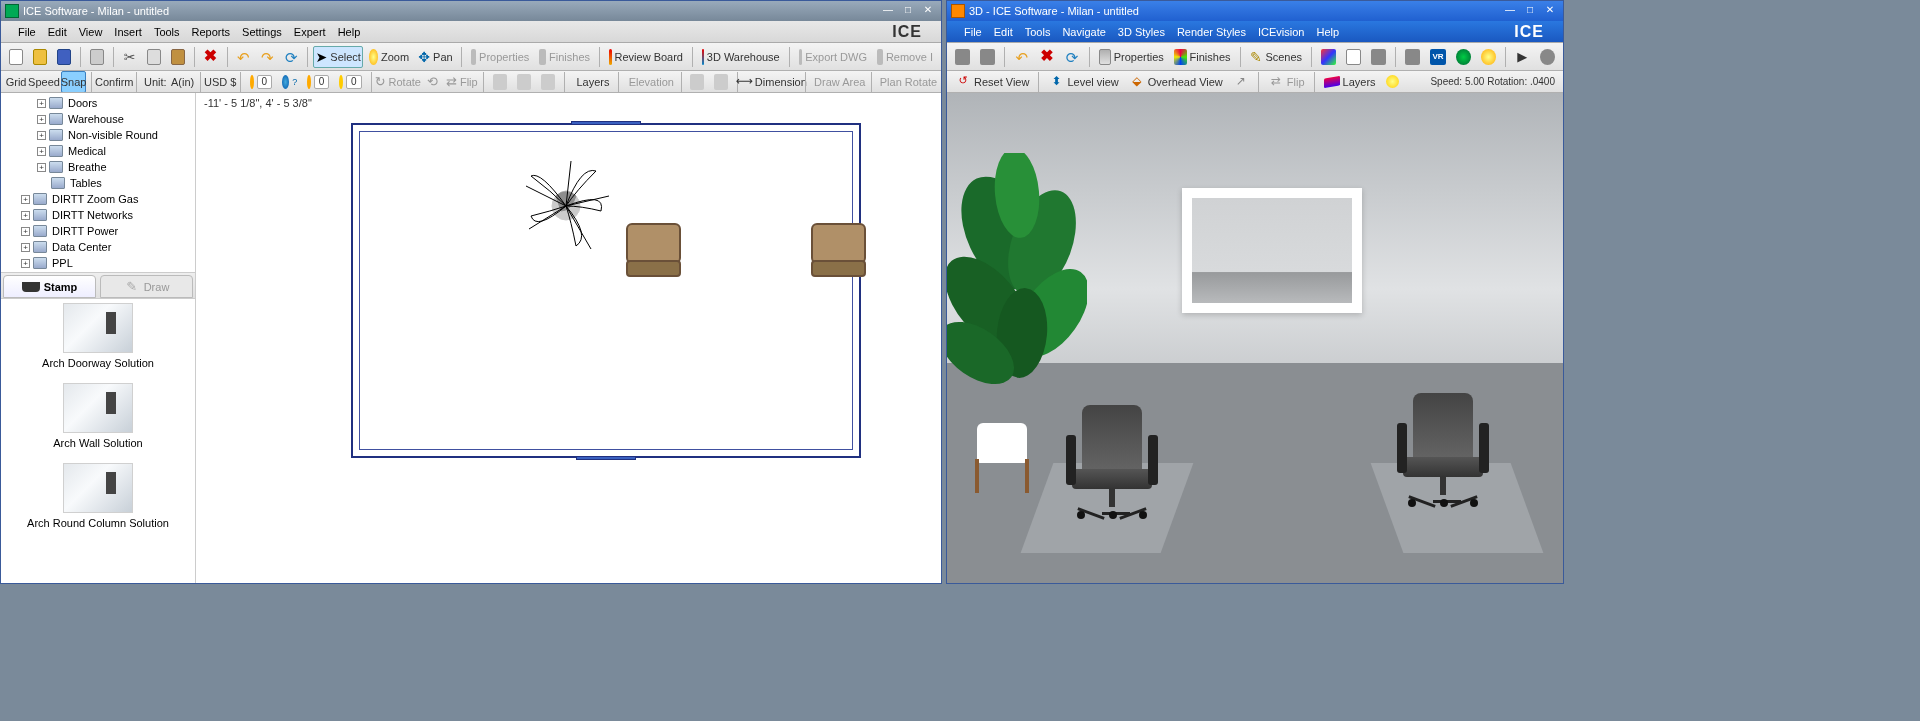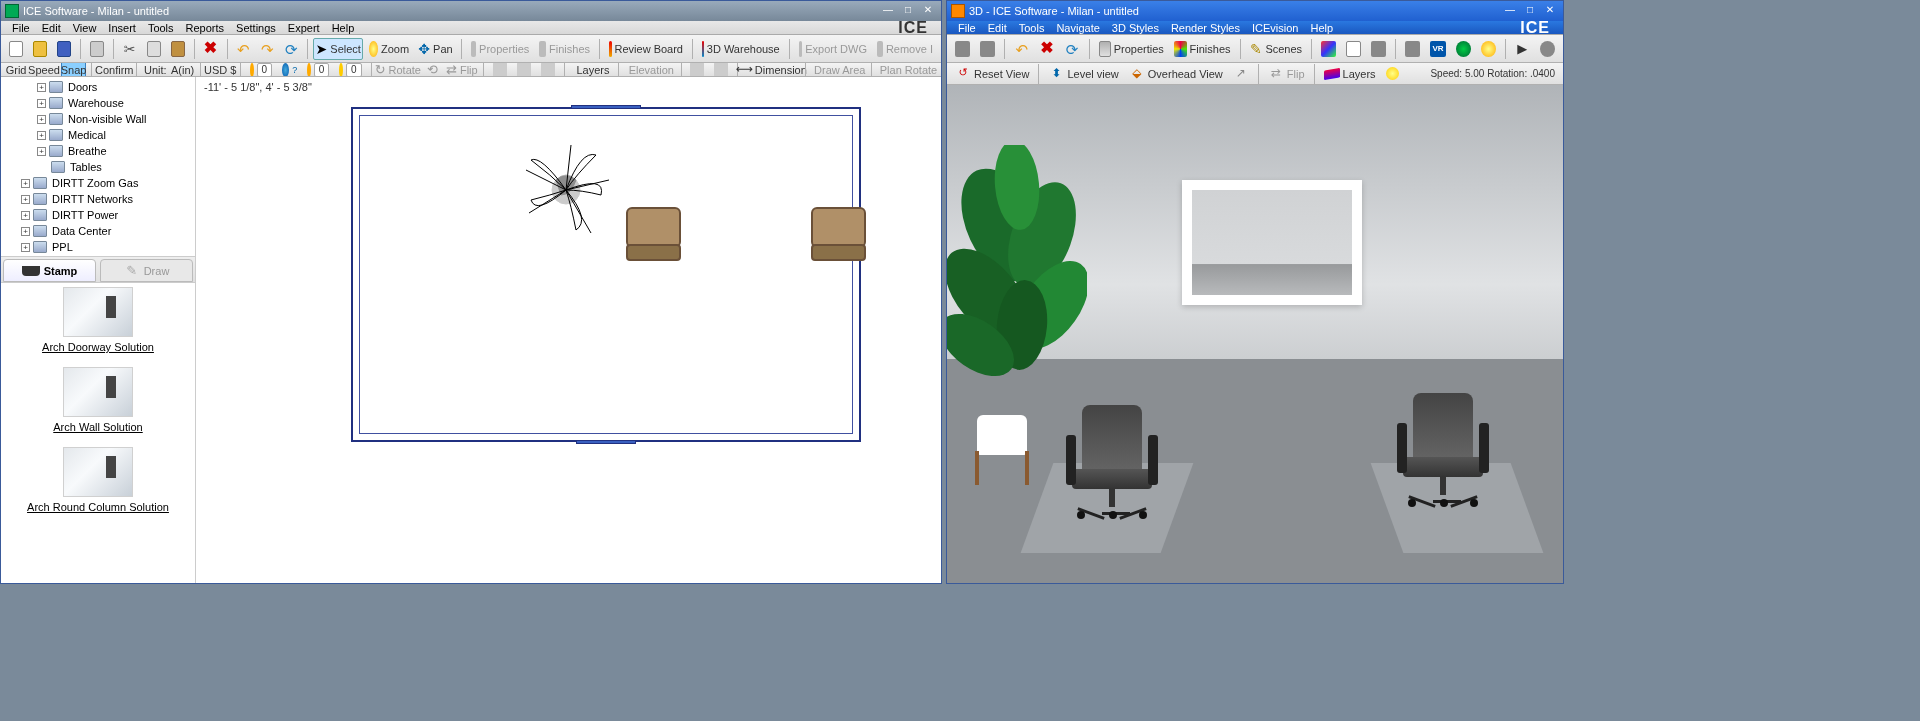--- a/index.html
+++ b/index.html
@@ -6,21 +6,21 @@
 body { background: #7a8a9a; width: 1920px; height: 721px; overflow: hidden; display: flex; }
 .window { display: flex; flex-direction: column; border: 1px solid #3a5a9a; background: #fff; }
 .window-left { width: 942px; height: 584px; margin: 0; }
 .window-right { width: 618px; height: 584px; margin-left: 4px; }
 .titlebar { height: 20px; background: linear-gradient(#9ab 0%, #789 100%); color: #fff; display: flex; align-items: center; padding: 0 4px; font-size: 11px; }
 .titlebar-3d { background: linear-gradient(#3a80e8 0%, #2060d0 100%); }
 .titlebar .title-icon { width: 14px; height: 14px; background: #0a5; margin-right: 4px; border: 1px solid #063; }
 .titlebar-3d .title-icon { background: #f80; border: 1px solid #a50; }
 .titlebar .spacer { flex: 1; }
 .winbtn { width: 18px; height: 14px; margin-left: 2px; color: #fff; text-align: center; line-height: 12px; font-size: 10px; cursor: pointer; }
-.menubar { height: 14px; background: linear-gradient(#e8e8e8, #d8d8d8); display: flex; align-items: center; padding: 0 5px; border-bottom: 1px solid #aaa; }
+.menubar { height: 22px; background: linear-gradient(#e8e8e8, #d8d8d8); display: flex; align-items: center; padding: 0 11px; border-bottom: 1px solid #aaa; }
 .menubar-3d { background: linear-gradient(#2a78e0, #1a58c0); color: #fff; }
 .menuitem { padding: 2px 6px; cursor: pointer; }
 .menubar .brand { margin-left: auto; font-weight: bold; font-size: 16px; color: #333; padding-right: 8px; letter-spacing: 1px; }
 .menubar-3d .brand { color: #fff; }
 .toolbar { height: 28px; background: linear-gradient(#f4f4f4, #e0e0e0); border-bottom: 1px solid #b0b0b0; display: flex; align-items: center; padding: 0 4px; gap: 2px; overflow: hidden; }
 .tbtn { height: 22px; min-width: 22px; display: inline-flex; align-items: center; justify-content: center; padding: 0 3px; border: 1px solid transparent; border-radius: 2px; cursor: pointer; gap: 3px; color: #333; white-space: nowrap; }
 .tbtn.active { background: #cde6ff; border: 1px solid #6aa; }
 .tbtn.disabled { color: #999; }
 .tsep { width: 1px; height: 20px; background: #b0b0b0; margin: 0 3px; }
 .ico { width: 16px; height: 16px; display: inline-block; border-radius: 2px; }
@@ -31,21 +31,21 @@
 .tree-row .exp { width: 9px; height: 9px; border: 1px solid #888; font-size: 8px; line-height: 7px; text-align: center; color: #333; background: #fff; }
 .tree-row .lbl { padding: 0 2px; }
 .tree-row .fico { width: 14px; height: 12px; background: linear-gradient(#cde, #9ac); border: 1px solid #789; border-radius: 1px; }
 .indent1 { padding-left: 16px; }
 .indent2 { padding-left: 32px; }
 .tabbar { display: flex; height: 26px; background: linear-gradient(#eee, #e0e0e0); border-bottom: 1px solid #ccc; }
 .tab { flex: 1; display: flex; align-items: center; justify-content: center; gap: 4px; border: 1px solid #bbb; border-radius: 4px 4px 0 0; margin: 2px 2px 0; cursor: pointer; }
 .tab.active { background: linear-gradient(#fff, #eef); font-weight: bold; }
 .tab.inactive { color: #999; background: #e8e8e8; }
 .palette { flex: 1; overflow-y: auto; background: #fff; padding: 4px; }
-.pal-item { text-align: center; margin-bottom: 14px; text-decoration: underline; }
+.pal-item { text-align: center; margin-bottom: 14px; }
 .pal-thumb { width: 70px; height: 50px; margin: 0 auto 4px; background: linear-gradient(135deg, #e4e8ec 0%, #f8fafc 40%, #c8d0d8 100%); border: 1px solid #d0d0d0; position: relative; }
 .pal-thumb::after { content: ''; position: absolute; right: 16px; top: 8px; width: 10px; height: 22px; background: #444; }
 .canvas-wrap { flex: 1; position: relative; background: #fff; }
 .coords { position: absolute; top: 4px; left: 8px; font-size: 11px; color: #333; }
 .floorplan { position: absolute; top: 30px; left: 155px; width: 510px; height: 335px; }
 .wall-outer { position: absolute; inset: 0; border: 2px solid #203080; }
 .wall-inner { position: absolute; inset: 8px; border: 1px solid #4050a0; }
 .door-top { position: absolute; top: -2px; left: 220px; width: 70px; height: 4px; background: #3a60c0; border: 1px solid #203080; }
 .door-bot { position: absolute; bottom: -2px; left: 225px; width: 60px; height: 4px; background: #3a60c0; border: 1px solid #203080; }
 .plant2d { position: absolute; top: 38px; left: 170px; width: 90px; height: 90px; }
@@ -169,21 +169,21 @@
     <span class="tsep"></span>
     <span class="tbtn disabled">
         <span class="ico" style="background:#bbb"></span>
         <span>Export DWG</span>
       </span>
     <span class="tbtn disabled">
         <span class="ico" style="background:#bbb"></span>
         <span>Remove I</span>
       </span>
   </div>
-  <div class="toolbar" style="height:14px">
+  <div class="toolbar" style="height:22px">
     <span class="tbtn">
         <span>Grid</span>
       </span>
     <span class="tbtn">
         <span>Speed</span>
       </span>
     <span class="tbtn active" style="background:#8acfff;border:1px solid #3a80c0">
         <span>Snap</span>
       </span>
     <span class="tsep"></span>
@@ -280,21 +280,21 @@
             <span class="lbl">Doors</span>
           </div>
           <div class="tree-row indent2">
             <span class="exp">+</span>
             <span class="fico"></span>
             <span class="lbl">Warehouse</span>
           </div>
           <div class="tree-row indent2">
             <span class="exp">+</span>
             <span class="fico"></span>
-            <span class="lbl">Non-visible Wall</span>
+            <span class="lbl">Non-visible Round</span>
           </div>
           <div class="tree-row indent2">
             <span class="exp">+</span>
             <span class="fico"></span>
             <span class="lbl">Medical</span>
           </div>
           <div class="tree-row indent2">
             <span class="exp">+</span>
             <span class="fico"></span>
             <span class="lbl">Breathe</span>

